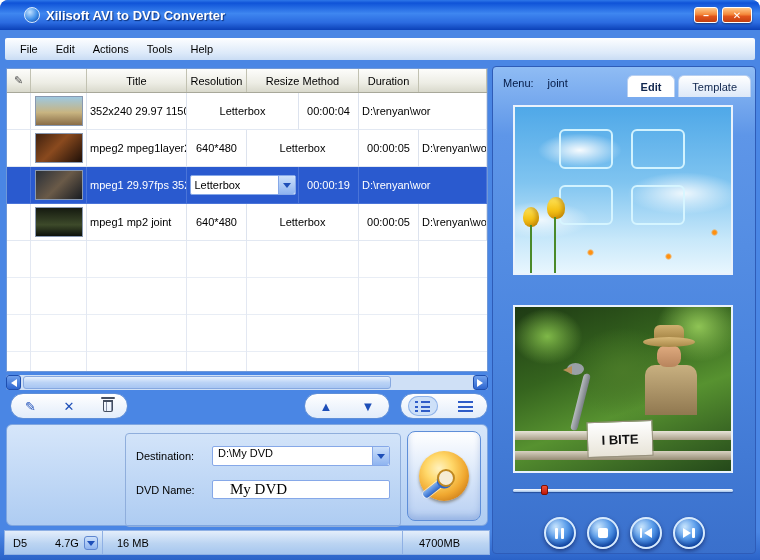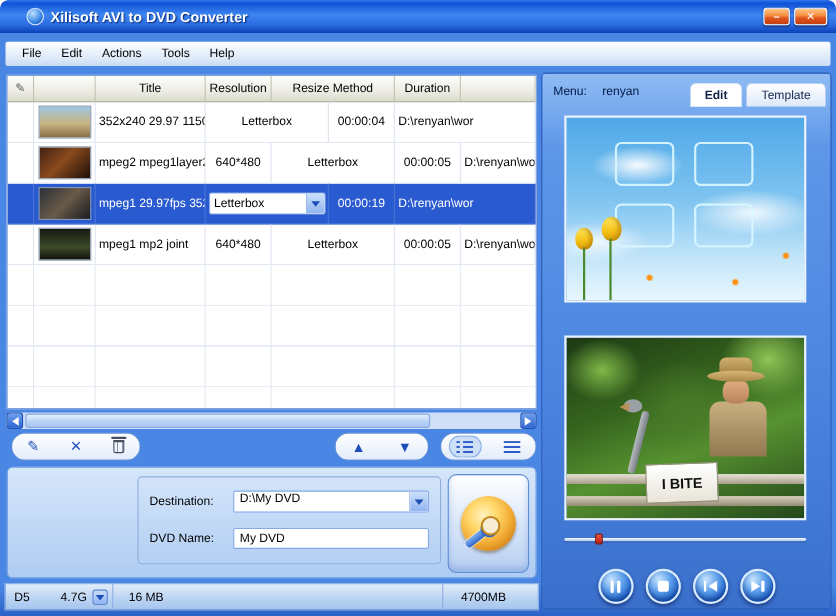--- a/index.html
+++ b/index.html
@@ -95,27 +95,27 @@
     background:linear-gradient(180deg,#D6E6FA,#AECCF2);}
   .avf{position:absolute;left:8px;top:4px;width:106px;height:94px;text-align:center;}
   .avf-icon{position:relative;width:52px;height:42px;margin:4px auto 4px;border:2px solid #2E66C8;border-radius:4px;
     background:linear-gradient(180deg,#F8FBFF,#C6DAF6);}
   .avf-film{position:absolute;left:0;top:0;right:0;height:7px;background:repeating-linear-gradient(90deg,#2E66C8 0 5px,transparent 5px 10px);}
   .avf-play{position:absolute;left:19px;top:13px;width:0;height:0;border:8px solid transparent;border-left:13px solid #2E66C8;}
   .plus-icon{position:absolute;left:-8px;bottom:-8px;width:20px;height:20px;}
   .plus-icon::before{content:"";position:absolute;left:-1px;top:6px;width:20px;height:6px;background:#2FA12F;border:1px solid #fff;border-radius:2px;}
   .plus-icon::after{content:"";position:absolute;left:6px;top:-1px;width:6px;height:20px;background:#2FA12F;border:1px solid #fff;border-radius:2px;}
   .avf-label{font-size:11px;color:#000;}
-  .groupbox{position:absolute;left:118px;top:8px;width:276px;height:80px;border:1px solid #8FAEDC;border-radius:4px;}
+  .groupbox{position:absolute;left:118px;top:8px;width:276px;height:94px;border:1px solid #8FAEDC;border-radius:4px;}
   .gb-label{position:absolute;left:10px;color:#000;}
   .dropdown{position:absolute;left:86px;width:178px;height:20px;background:#fff;border:1px solid #86A8E8;border-radius:2px;
     display:flex;align-items:flex-start;overflow:hidden;}
   .dd-text{flex:1;padding-left:5px;}
   .textinput{position:absolute;left:86px;top:46px;width:178px;height:19px;border:1px solid #86A8E8;border-radius:2px;
-    padding-left:5px;font-family:Liberation Sans, sans-serif;font-size:11px;background:#fff;}
+    padding-left:17px;font-family:Liberation Serif, serif;font-size:15px;background:#fff;}
   .burn-btn{position:absolute;left:400px;top:6px;width:74px;height:90px;border:1px solid #5E8ED8;border-radius:8px;
     background:linear-gradient(180deg,#FFFFFF,#D2E2F8 60%,#B8CFF2);display:flex;align-items:center;justify-content:center;
     box-shadow:inset 0 -4px 6px rgba(90,130,200,.35);}
   .disc{position:relative;width:50px;height:50px;border-radius:50%;
     background:radial-gradient(circle at 40% 35%,#FFF2C0 0%,#FFD86A 30%,#F0A830 60%,#C87818 85%,#A86010 100%);
     box-shadow:0 2px 3px rgba(60,40,0,.4);}
   .disc::after{content:"";position:absolute;left:18px;top:18px;width:14px;height:14px;border-radius:50%;
     background:#F6ECD4;border:2px solid #C08820;}
   .wrench-icon{position:absolute;left:2px;bottom:10px;width:28px;height:7px;border-radius:4px;transform:rotate(-38deg);
     background:linear-gradient(180deg,#7FB0F0,#2E66C8);box-shadow:0 0 0 1px rgba(255,255,255,.6);}
@@ -378,21 +378,21 @@
       <span>16 MB</span>
     </div>
     <div class="sseg s3">
       <span>4700MB</span>
     </div>
   </div>
 
   <div class="rpanel">
     <div class="rp-topbar">
       <span class="rp-menu-label">Menu:</span>
-      <span class="rp-menu-value">renyan</span>
+      <span class="rp-menu-value">joint</span>
       <div class="tabs">
         <div class="tab active">Edit</div>
         <div class="tab">Template</div>
       </div>
     </div>
 
     <div class="preview p-menu">
       <div class="tframe" style="left:44px;top:22px"></div>
       <div class="tframe" style="left:116px;top:22px"></div>
       <div class="tframe" style="left:44px;top:78px"></div>

